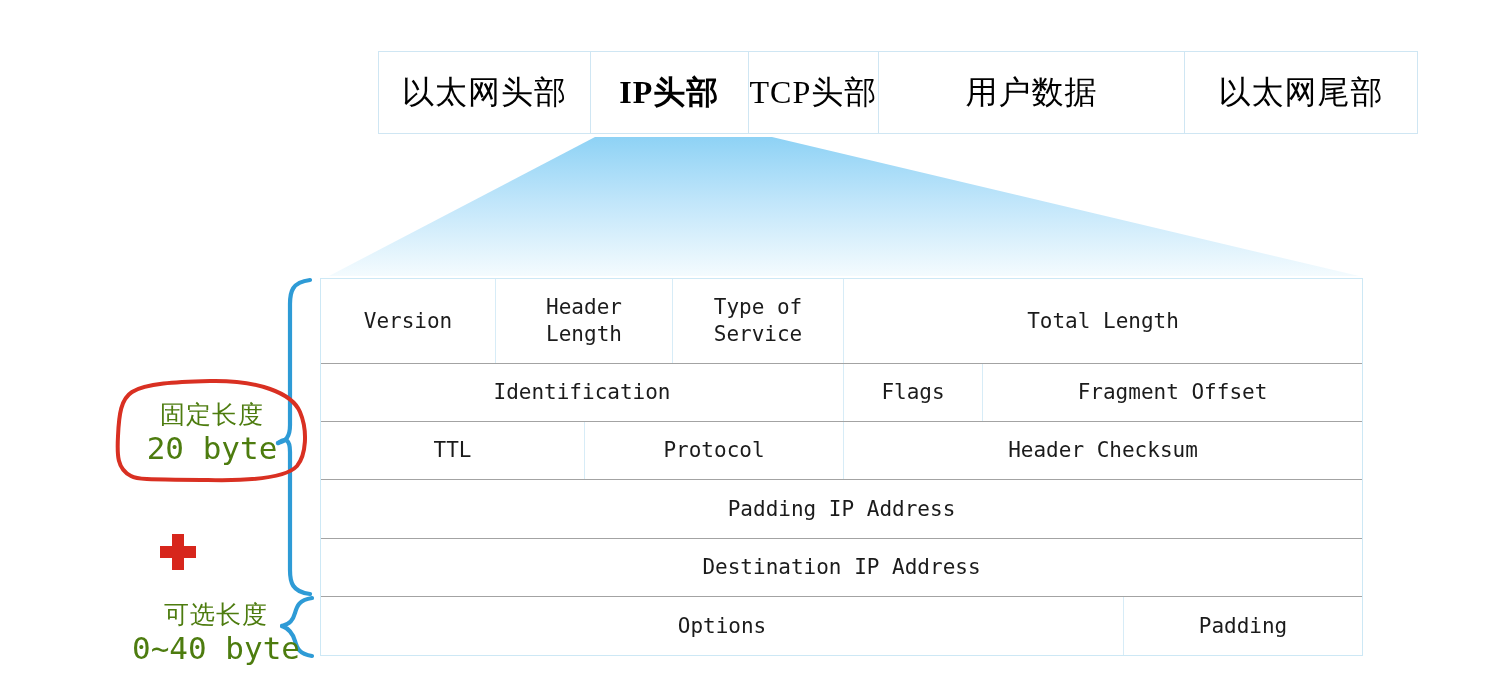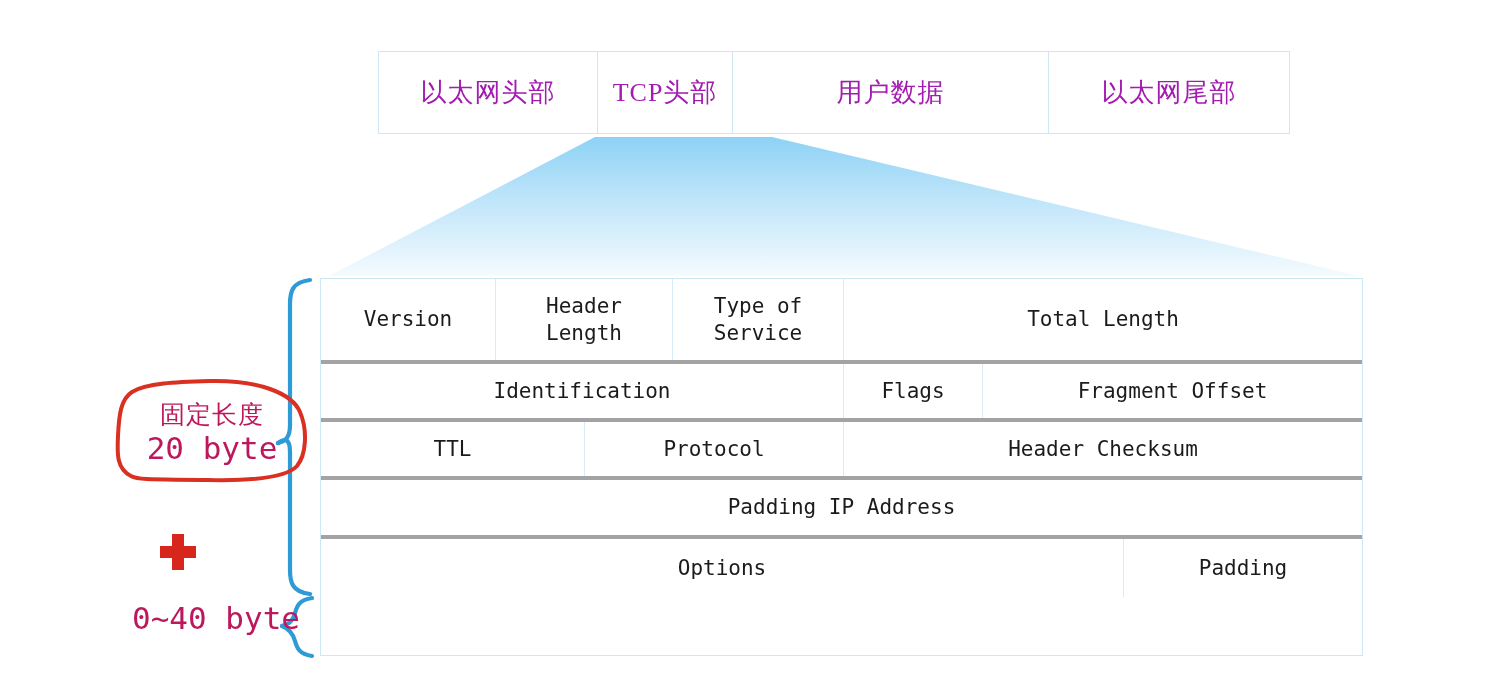--- a/index.html
+++ b/index.html
@@ -15,42 +15,42 @@
   #frame-strip{
     position:absolute;left:378px;top:51px;width:1040px;height:83px;
     display:flex;
   }
   .frame-cell{
     border:1px solid #cfe6f3;
     margin-left:-1px;
     display:flex;align-items:center;justify-content:center;
     background:#ffffff;
     font-family:"Liberation Serif", serif;
-    font-size:26px;
-    color:#a21caf;
+    font-size:32px;
+    color:#000000;
     box-sizing:border-box;
     letter-spacing:1px;
   }
   .frame-cell:first-child{margin-left:0;}
   .frame-cell.bold{font-weight:bold;}
 
   
   #funnel{
     position:absolute;left:0;top:0;width:1495px;height:680px;
     pointer-events:none;
   }
 
   
   #ip-table{
     position:absolute;left:320px;top:278px;width:1043px;height:378px;
     box-sizing:border-box;
     border:1px solid #cde8f5;
     background:#ffffff;
   }
-  .ip-row{display:flex;width:100%;box-sizing:border-box;border-bottom:4px solid #a3a3a3;}
+  .ip-row{display:flex;width:100%;box-sizing:border-box;border-bottom:1px solid #a3a3a3;}
   .ip-row:last-child{border-bottom:none;justify-content:space-between;}
   .ip-cell{
     box-sizing:border-box;
     border-right:1px solid #d7ecf7;
     display:flex;align-items:center;justify-content:center;
     text-align:center;
     font-family:"DejaVu Sans Mono","Liberation Mono",monospace;
     font-size:21px;
     color:#1b1b1b;
     line-height:1.28;
@@ -59,21 +59,21 @@
   .ip-cell:last-child{border-right:none;}
 
   
   #braces{position:absolute;left:0;top:0;width:1495px;height:680px;pointer-events:none;}
   #red-oval{position:absolute;left:0;top:0;width:1495px;height:680px;pointer-events:none;}
 
   .annot{
     position:absolute;
     text-align:center;
     font-family:"Liberation Serif", serif;
-    color:#be185d;
+    color:#4d7c0f;
     line-height:1.18;
   }
   .annot .cn{
     display:block;
     font-family:"Liberation Serif", serif;
     font-size:25px;
     letter-spacing:1px;
   }
   .annot .num{
     display:block;
@@ -87,20 +87,21 @@
   
   #plus-icon{position:absolute;left:158px;top:532px;width:40px;height:40px;}
 </style>
 </head>
 <body>
 
 <div id="stage">
 
   <div id="frame-strip">
     <div class="frame-cell" style="width:220px">以太网头部</div>
+    <div class="frame-cell bold" style="width:164px">IP头部</div>
     <div class="frame-cell" style="width:136px">TCP头部</div>
     <div class="frame-cell" style="width:317px">用户数据</div>
     <div class="frame-cell" style="width:242px">以太网尾部</div>
   </div>
 
   <svg id="funnel" viewBox="0 0 1495 680">
     <defs>
       <linearGradient id="funnelGrad" x1="0" y1="0" x2="0" y2="1">
         <stop offset="0%" stop-color="#8ed2f5"></stop>
         <stop offset="45%" stop-color="#bfe5fa"></stop>
@@ -130,20 +131,23 @@
     <div class="ip-row" style="height:58px">
       <div class="ip-cell" style="width:264px">TTL</div>
       <div class="ip-cell" style="width:259px">Protocol</div>
       <div class="ip-cell" style="width:518px">Header Checksum</div>
     </div>
 
     <div class="ip-row" style="height:59px">
       <div class="ip-cell" style="width:1041px">Padding IP Address</div>
     </div>
 
+    <div class="ip-row" style="height:58px">
+      <div class="ip-cell" style="width:1041px">Destination IP Address</div>
+    </div>
 
     <div class="ip-row" style="height:58px">
       <div class="ip-cell" style="width:803px">Options</div>
       <div class="ip-cell" style="width:238px">Padding</div>
     </div>
   </div>
 
   <svg id="braces" viewBox="0 0 1495 680">
 
     <g fill="none" stroke="#2e9bd6" stroke-width="4.2" stroke-linecap="round">
@@ -163,20 +167,21 @@
              C 117,469 117,455 118,436 C 119,414 121,399 132,392
              C 146,383 176,382 210,381 Z" fill="none" stroke="#d93022" stroke-width="4" stroke-linejoin="round" stroke-linecap="round"></path>
   </svg>
 
   <div class="annot" id="fixed-len-label">
     <span class="cn">固定长度</span>
     <span class="num">20 byte</span>
   </div>
 
   <div class="annot" id="opt-len-label">
+    <span class="cn">可选长度</span>
     <span class="num">0~40 byte</span>
   </div>
 
   <svg id="plus-icon" viewBox="0 0 40 40">
     <polygon points="14,2 26,2 26,14 38,14 38,26 26,26 26,38 14,38 14,26 2,26 2,14 14,14" fill="#d7261c"></polygon>
   </svg>
 
 </div>
 
 </body></html>

